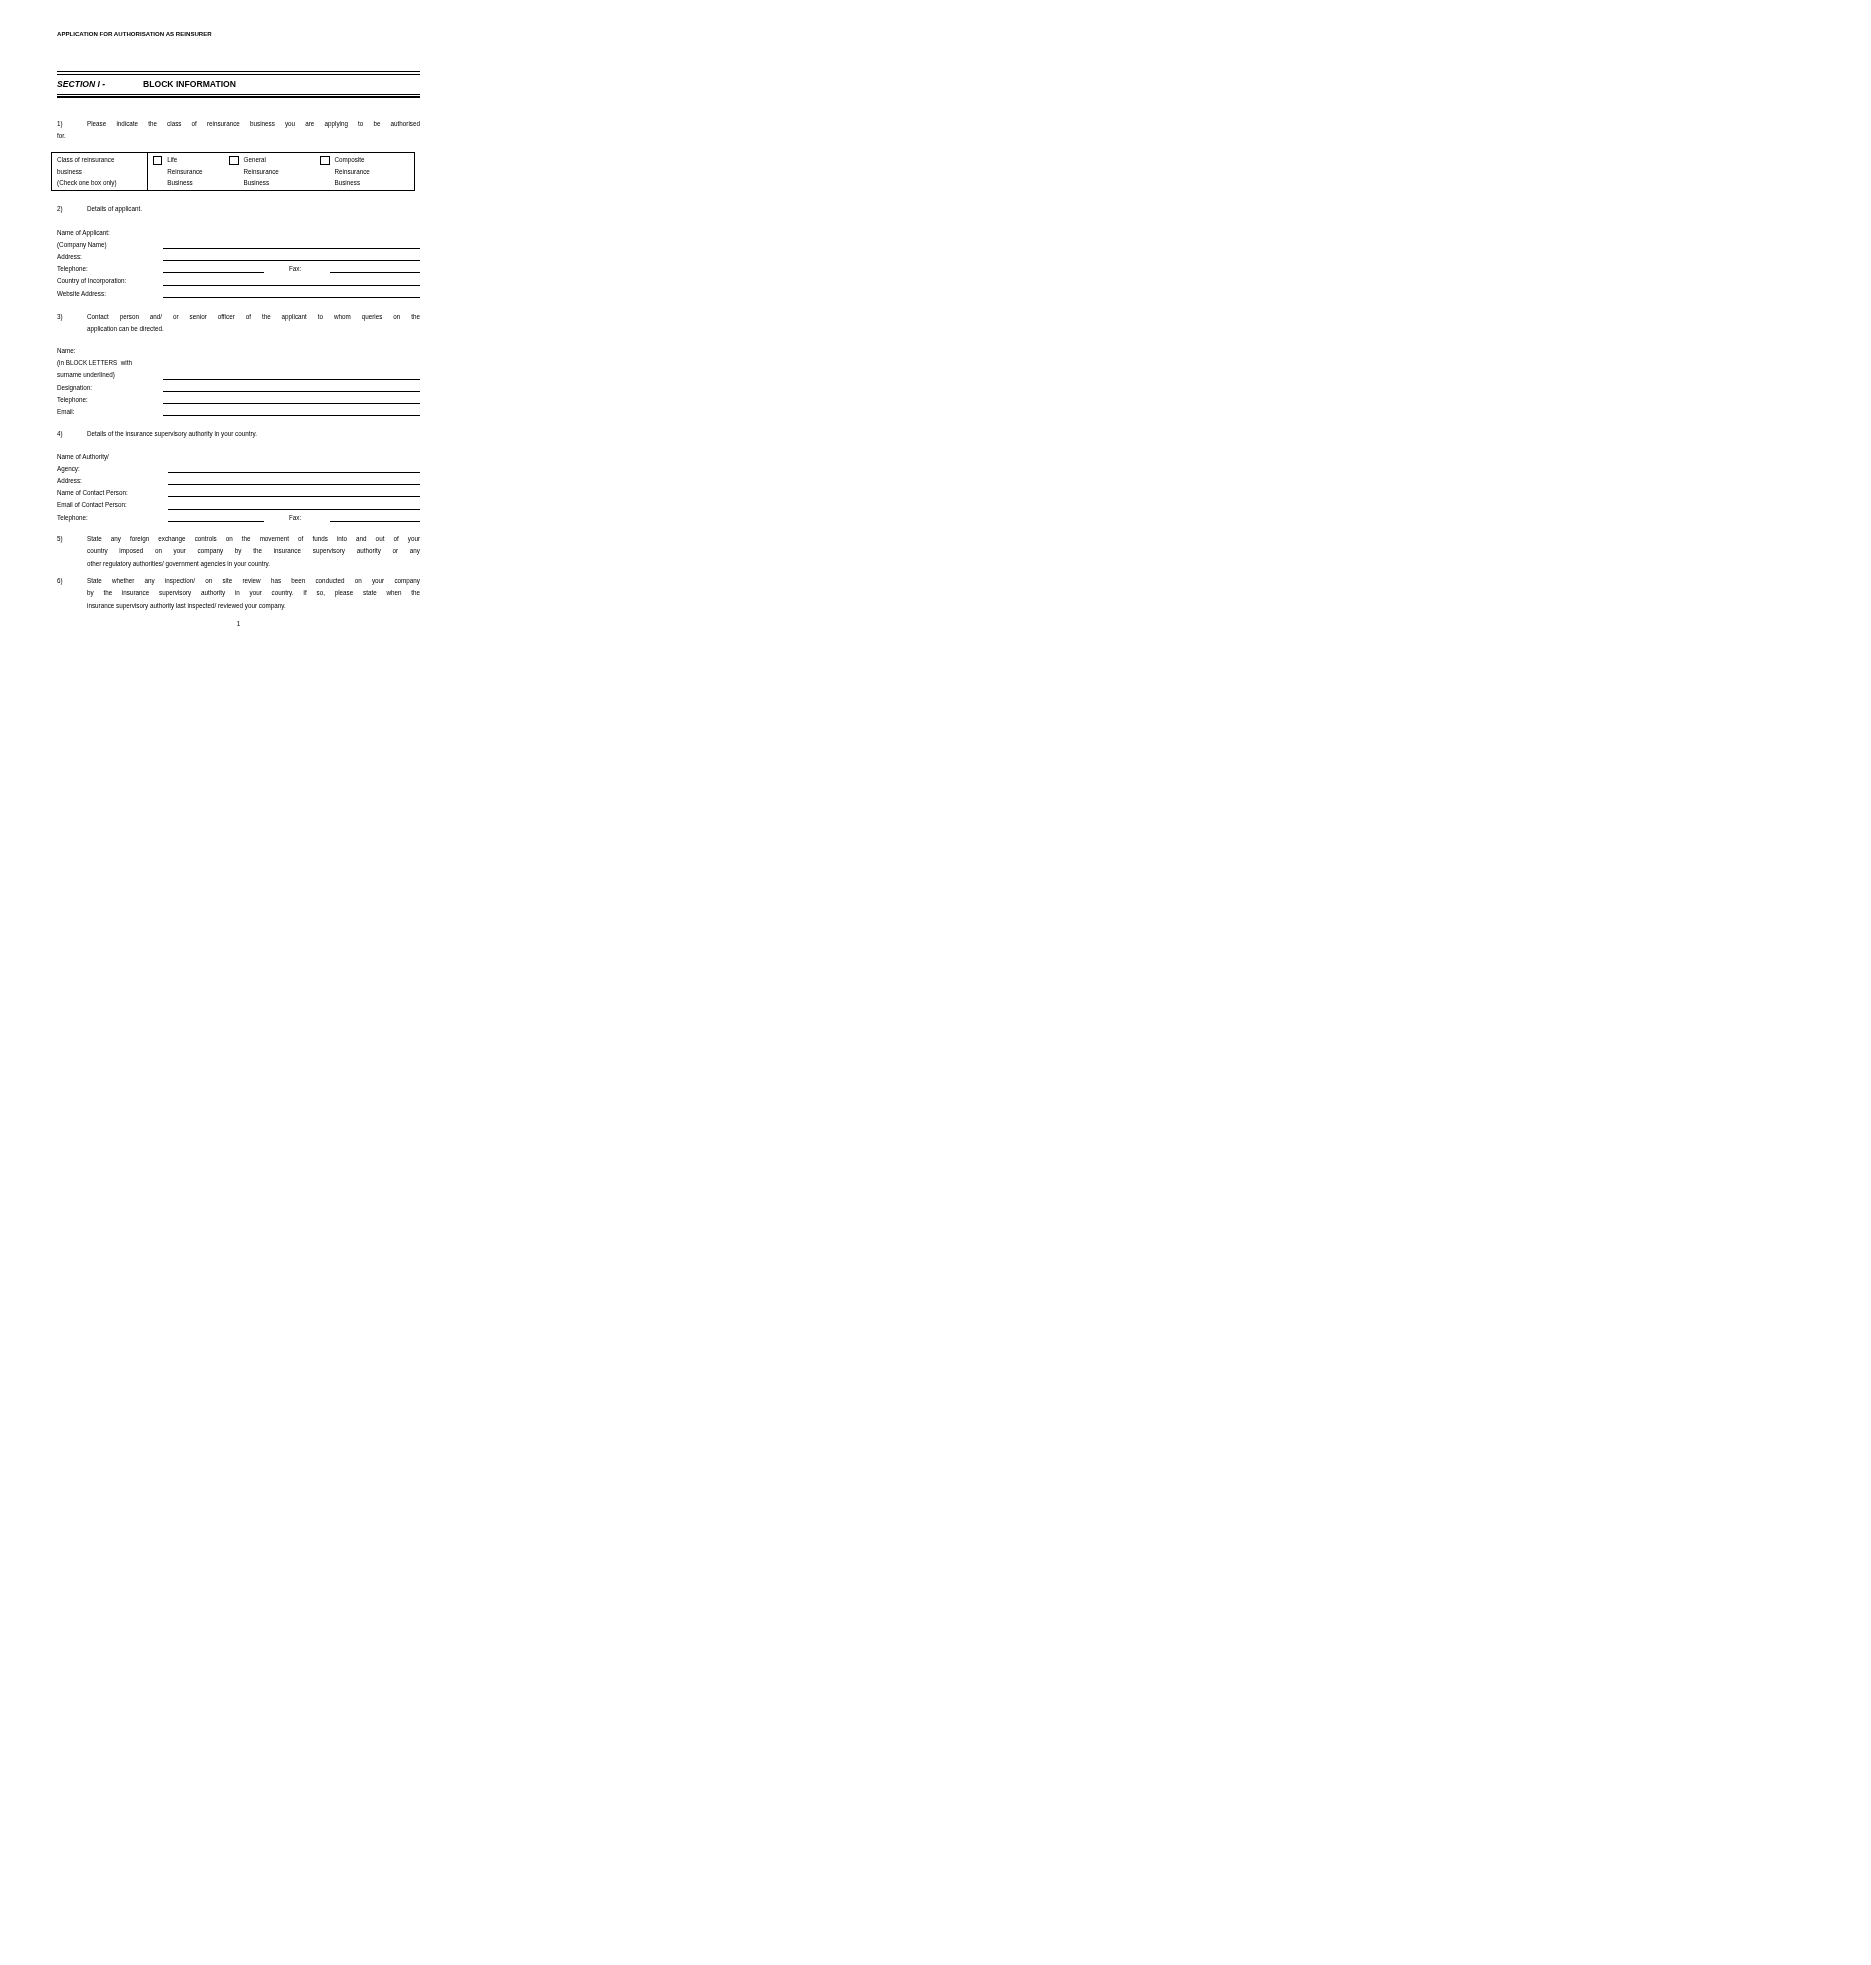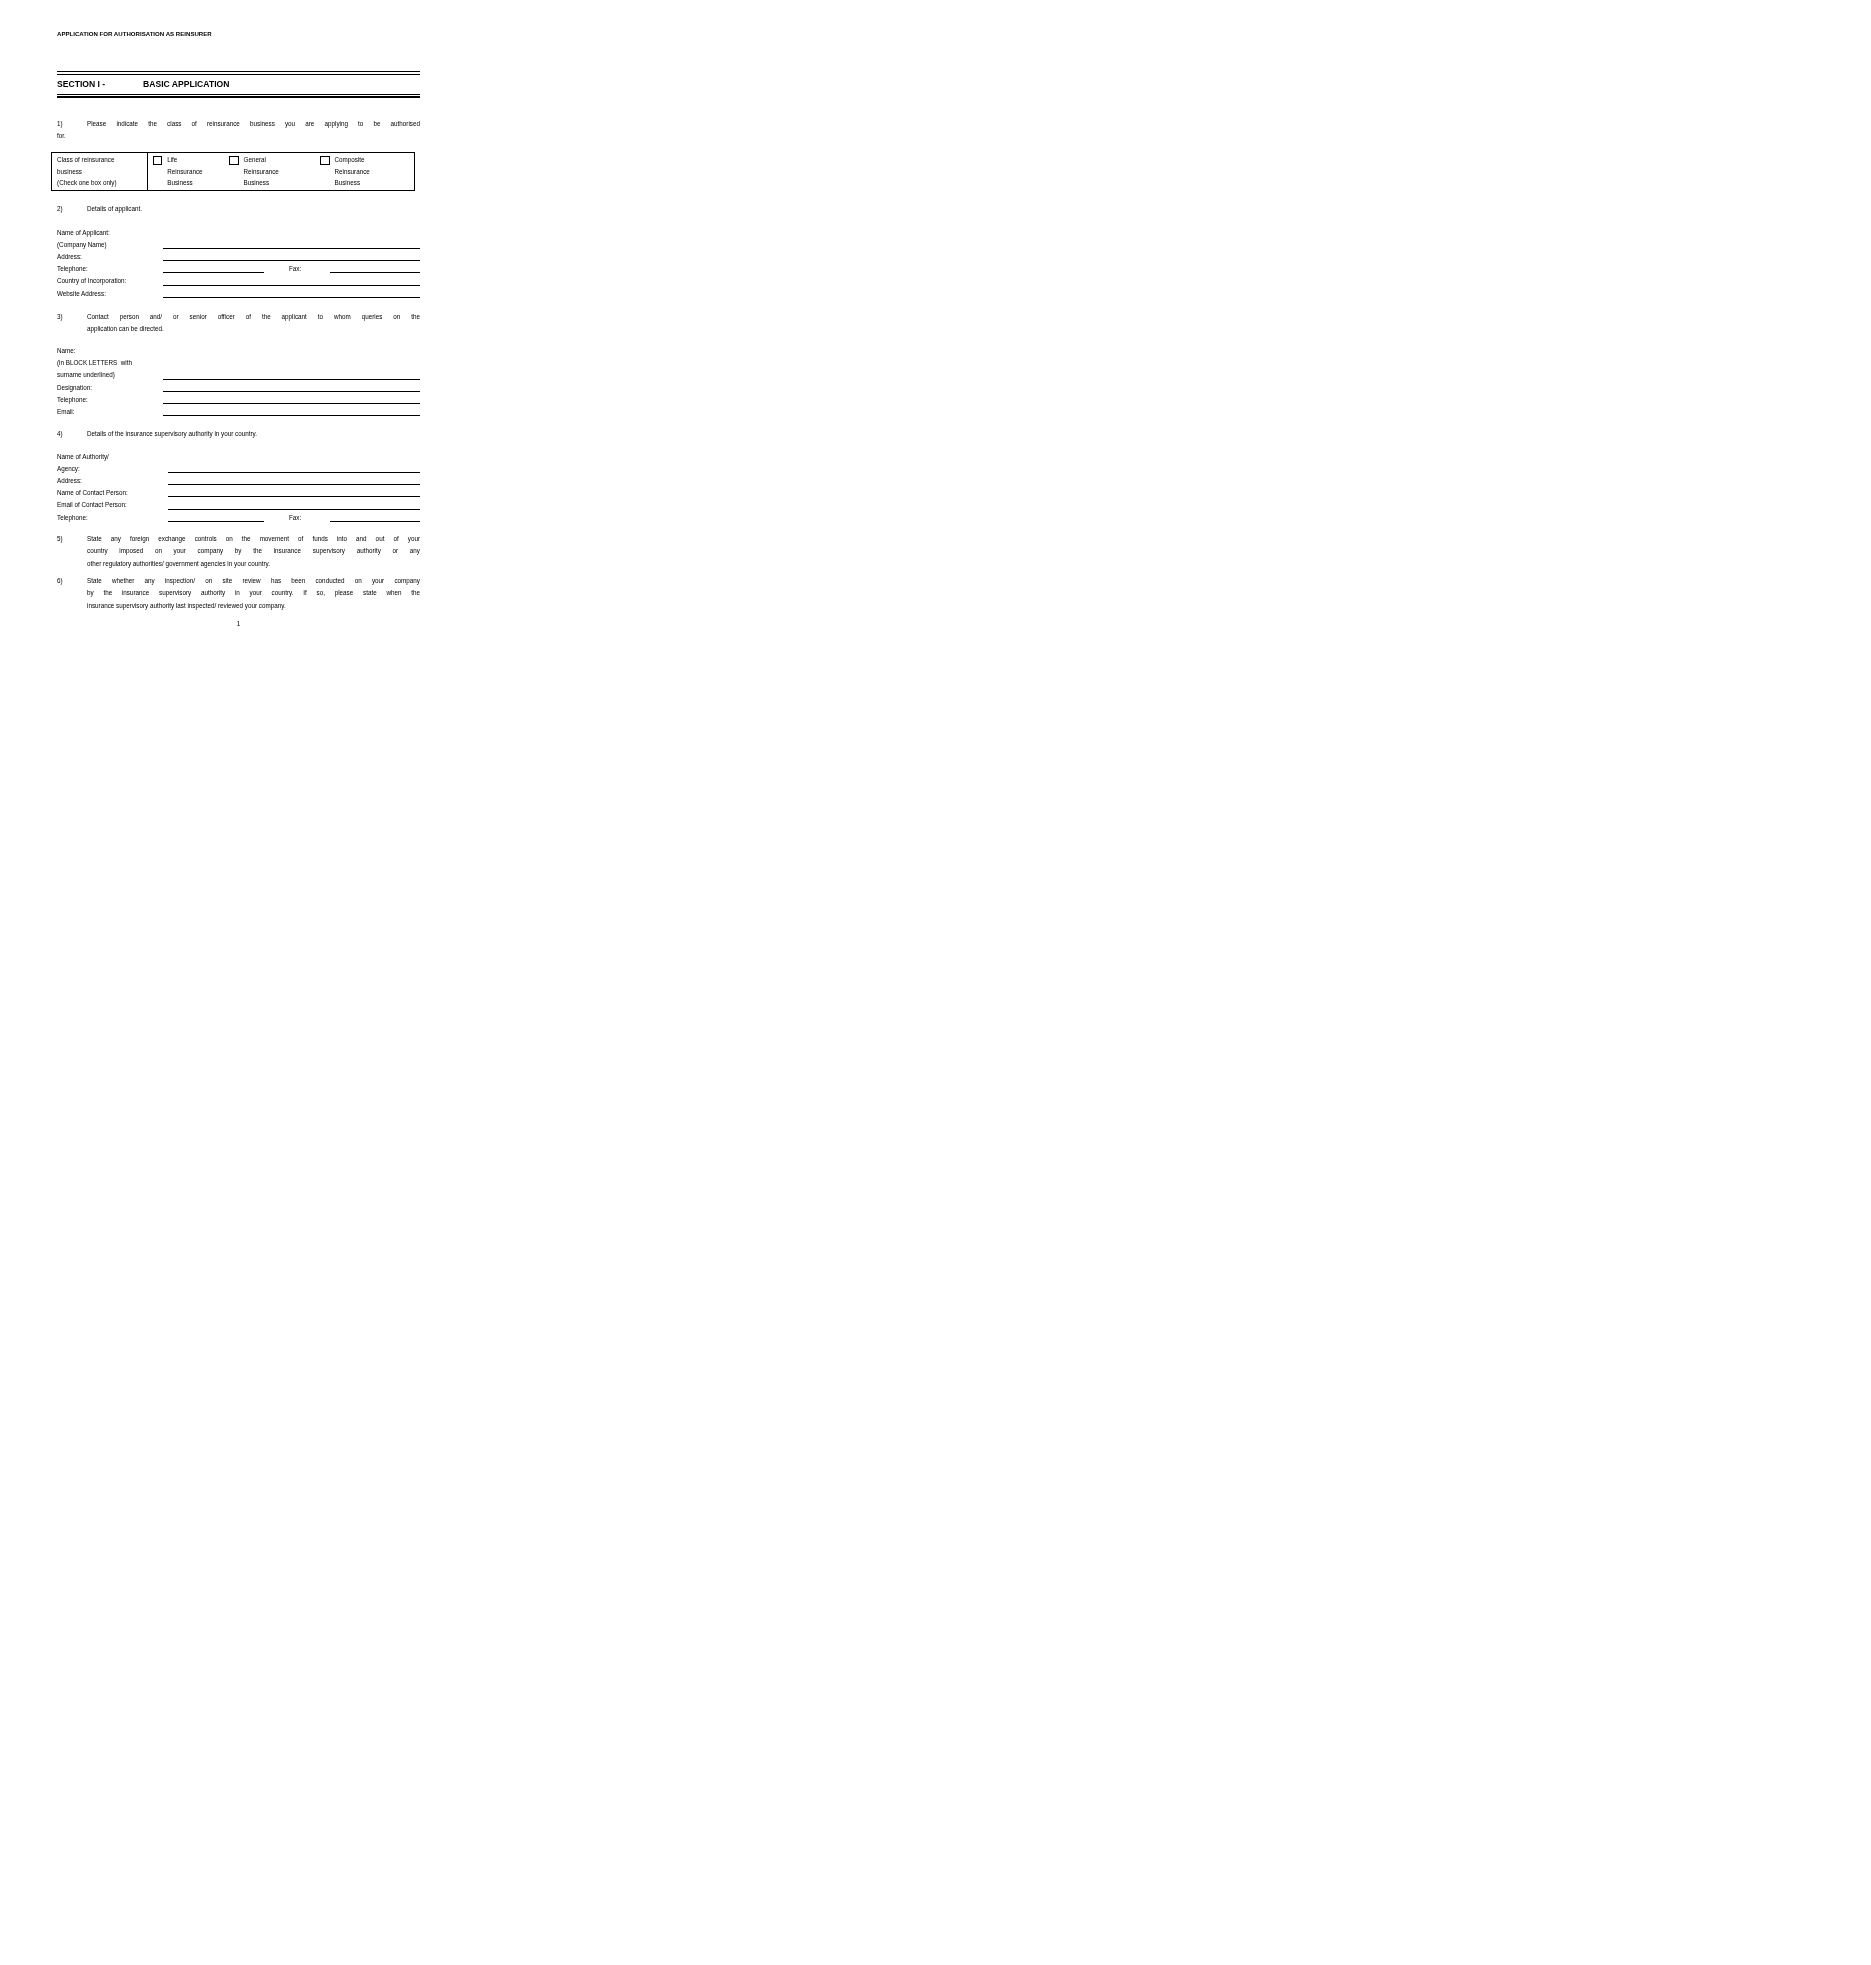--- a/index.html
+++ b/index.html
@@ -26,21 +26,21 @@
   .section-block{margin-top:33px;margin-left:57px;width:363px;}
   .rule{height:1.2px;background:#000;}
   .rule + .rule{margin-top:1.6px;}
   .section-title-row{
     padding:3.9px 0;
     font-weight:bold;
     font-size:8.6px;
     line-height:11px;
     white-space:nowrap;
   }
-  .section-label-box{display:inline-block;width:86px;}
+  .section-label-box{display:inline-block;width:86px;font-style:italic;}
 
   
   .qblock{line-height:12.2px;}
   .hang{padding-left:30px;}
   .qnum-box{display:inline-block;width:30px;}
   .hang .qnum-box{margin-left:-30px;}
   .just{text-align:justify;text-align-last:justify;}
 
   
   .biz-table{
@@ -115,21 +115,21 @@
   <div class="content">
     <div class="doc-header">APPLICATION FOR AUTHORISATION AS REINSURER</div>
   </div>
 
   <div class="section-block">
     <div>
       <div class="rule"></div>
       <div class="rule"></div>
     </div>
     <div class="section-title-row">
-      <span class="section-label-box">SECTION I  -</span><span>BASIC APPLICATION</span>
+      <span class="section-label-box">SECTION I  -</span><span>BLOCK INFORMATION</span>
     </div>
     <div>
       <div class="rule"></div>
       <div class="rule"></div>
     </div>
   </div>
 
   <div class="content">
 
     <div class="qblock m-q1">

